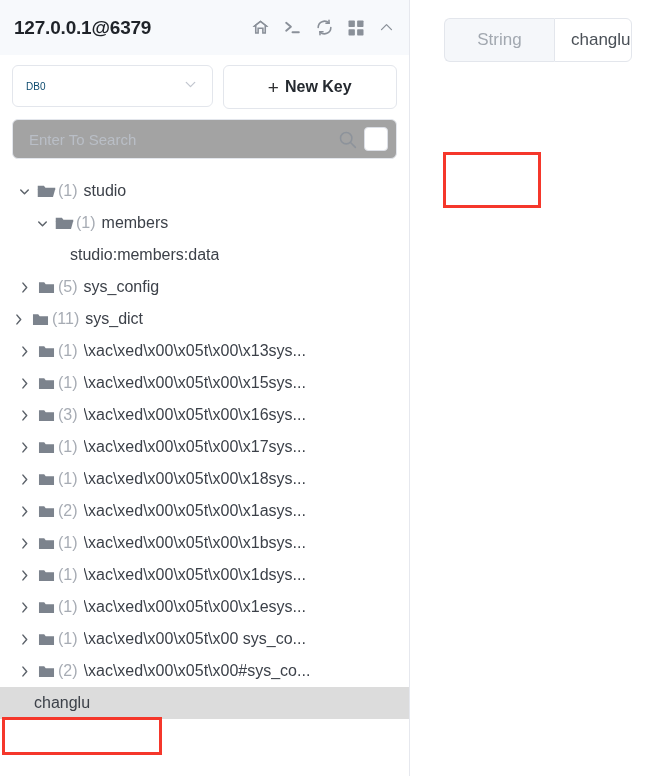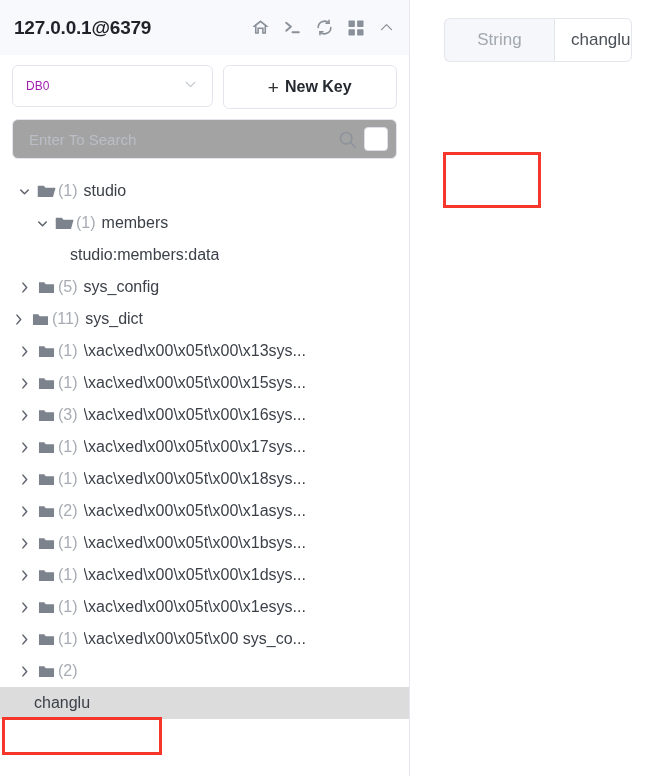--- a/index.html
+++ b/index.html
@@ -29,21 +29,21 @@
   .conn-icons .ic{display:flex;align-items:center;justify-content:center;cursor:pointer;}
 
   .row-db{
     display:flex;gap:10px;padding:10px 12px 0 12px;box-sizing:border-box;
   }
   .select-db{
     flex:1 1 0;height:42px;border:1px solid #e3e6ec;border-radius:6px;
     display:flex;align-items:center;padding:0 13px;box-sizing:border-box;
     background:#fff;cursor:pointer;
   }
-  .select-db .val{font-size:12px;color:#a21caf;}
+  .select-db .val{font-size:10px;color:#0c4a6e;}
   .select-db .chev{margin-left:auto;color:#c2c6cf;}
   .btn-newkey{
     flex:1 1 0;height:42px;border:1px solid #e3e6ec;border-radius:6px;
     display:flex;align-items:center;justify-content:center;gap:6px;
     background:#fff;cursor:pointer;
   }
   .btn-newkey .plus{font-size:19px;color:#303133;line-height:1;font-weight:400;}
   .btn-newkey .lbl{font-size:16px;font-weight:bold;color:#252a30;}
 
   .row-search{padding:10px 12px 0 12px;box-sizing:border-box;}
@@ -418,20 +418,21 @@
             <svg width="15" height="15" viewBox="0 0 24 24" fill="none" stroke="currentColor" stroke-width="2.4" stroke-linecap="round" stroke-linejoin="round">
               <path d="M9.5 5l6 7-6 7"></path>
             </svg>
           </span>
           <span class="folder">
             <svg width="19" height="19" viewBox="0 0 24 24" fill="currentColor">
               <path d="M2.5 5.5h6.6l1.9 2.3H21.5v11H2.5z" rx="1"></path>
             </svg>
           </span>
           <span class="cnt">(2)</span>
+          <span class="nm">\xac\xed\x00\x05t\x00#sys_co...</span>
         </div>
         <div class="tnode leaf selected" style="padding-left: 14px;">
           <span class="arrow"></span>
           <span class="nm">changlu</span>
         </div>
       </div>
   </div>
 
   <div class="splitter">
     <span class="grip">

